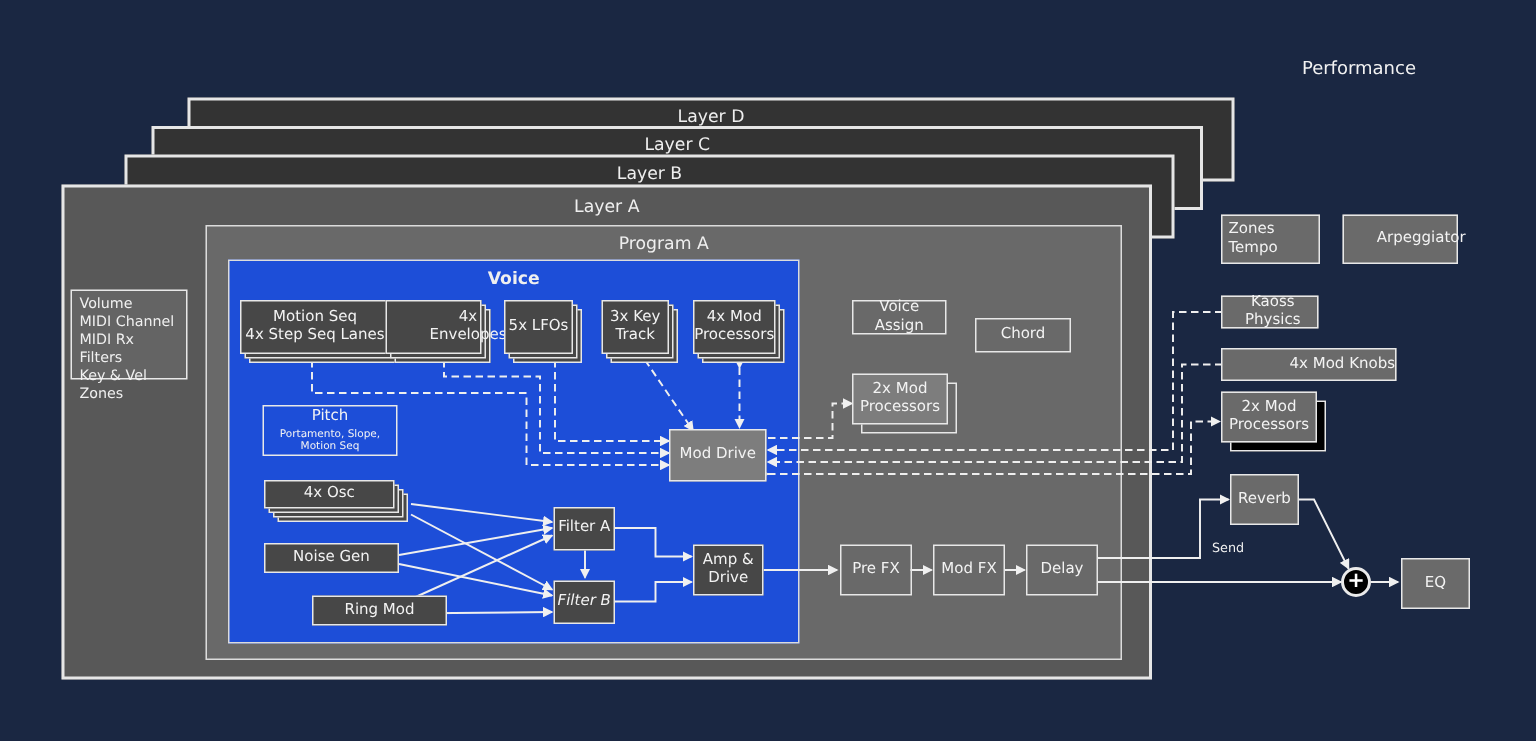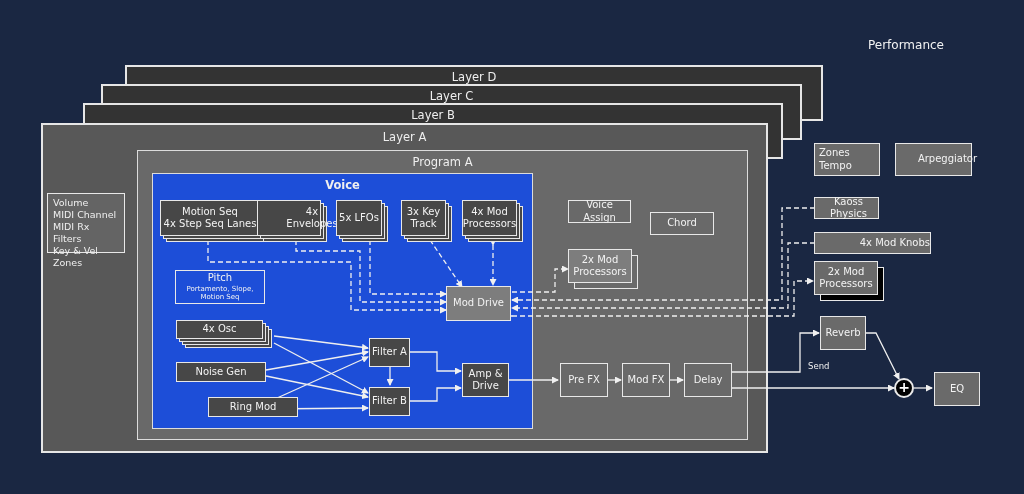--- a/index.html
+++ b/index.html
@@ -155,21 +155,21 @@
 <div class="stack" style="left:176px;top:320px;width:96px;height:30px;">
   <div class="sh dark" style="left:9px;top:9px;width:87px;height:19px;"></div>
   <div class="sh dark" style="left:6px;top:6px;width:87px;height:19px;"></div>
   <div class="sh dark" style="left:3px;top:3px;width:87px;height:19px;"></div>
   <div class="abs box dark" style="left:0;top:0;width:87px;height:19px;">4x Osc</div>
 </div>
 <div class="abs box dark" style="left:176px;top:362px;width:90px;height:20px;">Noise Gen</div>
 <div class="abs box dark" style="left:176px;top:397px;width:90px;height:20px;margin-left:32px;">Ring Mod</div>
 
 <div class="abs box dark" style="left:369px;top:338px;width:41px;height:29px;text-align:right;">Filter A</div>
-<div class="abs box dark" style="left:369px;top:387px;width:41px;height:29px;">Filter B</div>
+<div class="abs box dark" style="left:369px;top:387px;width:41px;height:29px;font-style:italic;">Filter B</div>
 <div class="abs box dark" style="left:462px;top:363px;width:47px;height:34px;white-space:pre;">Amp &amp;
 Drive</div>
 
 <div class="abs box" style="left:568px;top:200px;width:63px;height:23px;">Voice Assign</div>
 <div class="abs box" style="left:650px;top:212px;width:64px;height:23px;">Chord</div>
 <div class="stack" style="left:568px;top:249px;width:70px;height:40px;">
   <div class="sh gray" style="left:6px;top:6px;width:64px;height:34px;"></div>
   <div class="abs box light" style="left:0;top:0;width:64px;height:34px;white-space:pre;">2x Mod
 Processors</div>
 </div>

